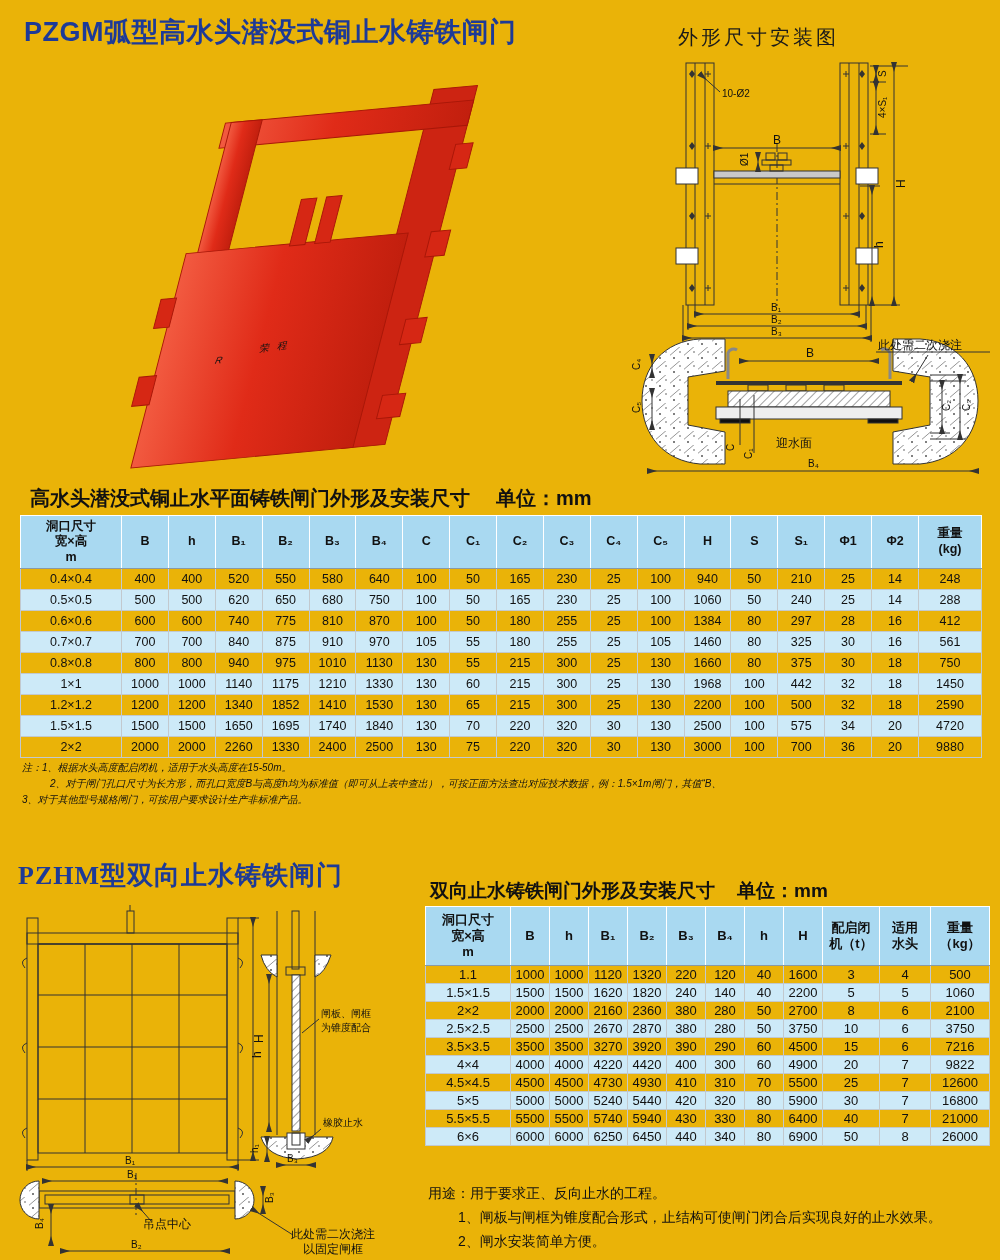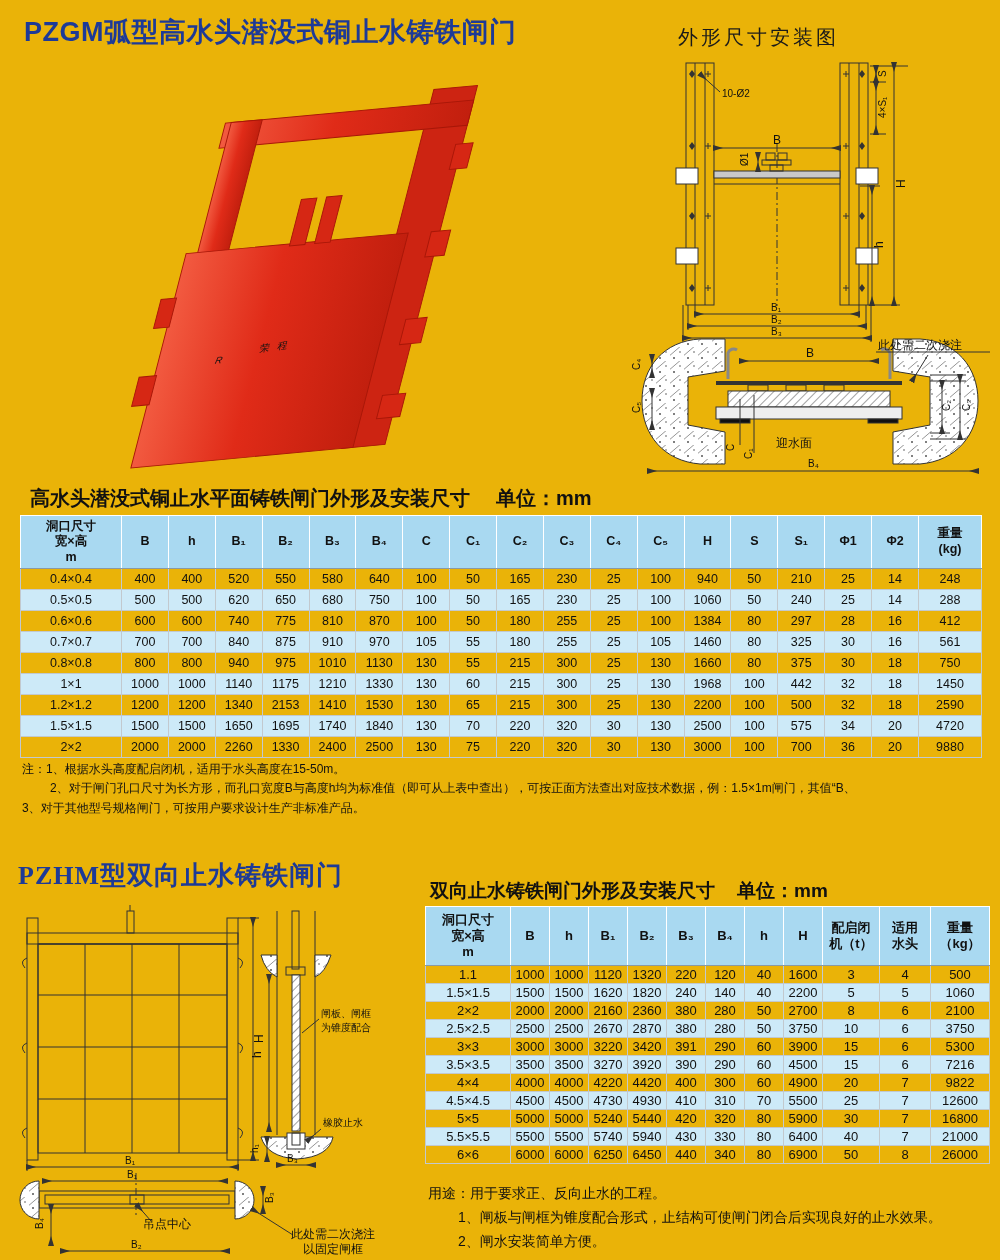--- a/index.html
+++ b/index.html
@@ -27,21 +27,21 @@
   .t1 tbody tr:nth-child(even) td{background:#cdeaf8;}
   .t2{position:absolute;left:425px;top:906px;width:565px;font-size:13px;border:1px solid #9fb6c4;}
   .t2 th{height:56px;font-size:13px;}
   .t2 td{height:17px;}
   .t2 th:first-child,.t2 td:first-child{width:84px;}
   .t2 th:nth-child(10),.t2 td:nth-child(10){width:56px;}
   .t2 th:nth-child(11),.t2 td:nth-child(11){width:50px;}
   .t2 th:last-child,.t2 td:last-child{width:58px;}
   .t2 tbody tr:nth-child(even) td{background:#cdeaf8;}
   
-  .notes1{position:absolute;left:22px;top:760px;width:956px;font-size:12px;line-height:1.62;}
+  .notes1{position:absolute;left:22px;top:760px;width:956px;font-size:10px;line-height:1.62;font-style:italic;}
   .notes1 .n1{margin-left:28px;}
   .notes1 .n2{margin-left:56px;}
   .notes1 .n3{}
   .notes2{position:absolute;left:428px;top:1182px;width:560px;font-size:14px;line-height:1.7;}
   .notes2 .u1,.notes2 .u2{margin-left:30px;}
   
   .fv{position:absolute;left:650px;top:56px;}
   .sv{position:absolute;left:628px;top:333px;}
   .pz{position:absolute;left:15px;top:903px;}
   .photo{position:absolute;left:85px;top:70px;}
@@ -379,21 +379,21 @@
           <td>442</td>
           <td>32</td>
           <td>18</td>
           <td>1450</td>
         </tr>
         <tr>
           <td>1.2×1.2</td>
           <td>1200</td>
           <td>1200</td>
           <td>1340</td>
-          <td>2153</td>
+          <td>1852</td>
           <td>1410</td>
           <td>1530</td>
           <td>130</td>
           <td>65</td>
           <td>215</td>
           <td>300</td>
           <td>25</td>
           <td>130</td>
           <td>2200</td>
           <td>100</td>
@@ -603,34 +603,20 @@
           <td>2870</td>
           <td>380</td>
           <td>280</td>
           <td>50</td>
           <td>3750</td>
           <td>10</td>
           <td>6</td>
           <td>3750</td>
         </tr>
         <tr>
-          <td>3×3</td>
-          <td>3000</td>
-          <td>3000</td>
-          <td>3220</td>
-          <td>3420</td>
-          <td>391</td>
-          <td>290</td>
-          <td>60</td>
-          <td>3900</td>
-          <td>15</td>
-          <td>6</td>
-          <td>5300</td>
-        </tr>
-        <tr>
           <td>3.5×3.5</td>
           <td>3500</td>
           <td>3500</td>
           <td>3270</td>
           <td>3920</td>
           <td>390</td>
           <td>290</td>
           <td>60</td>
           <td>4500</td>
           <td>15</td>

